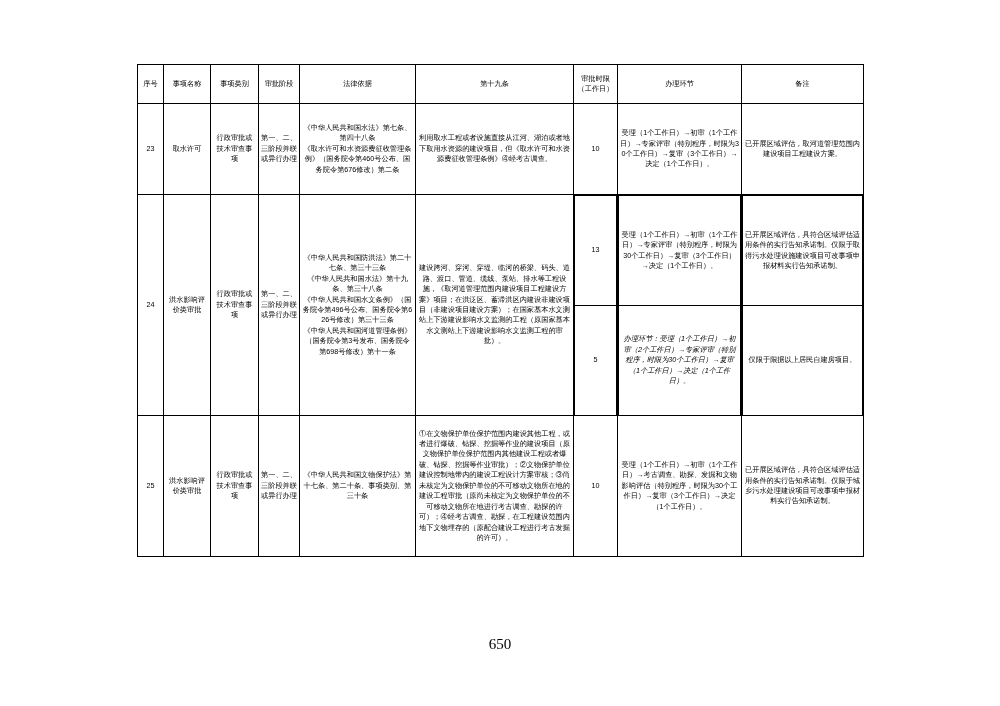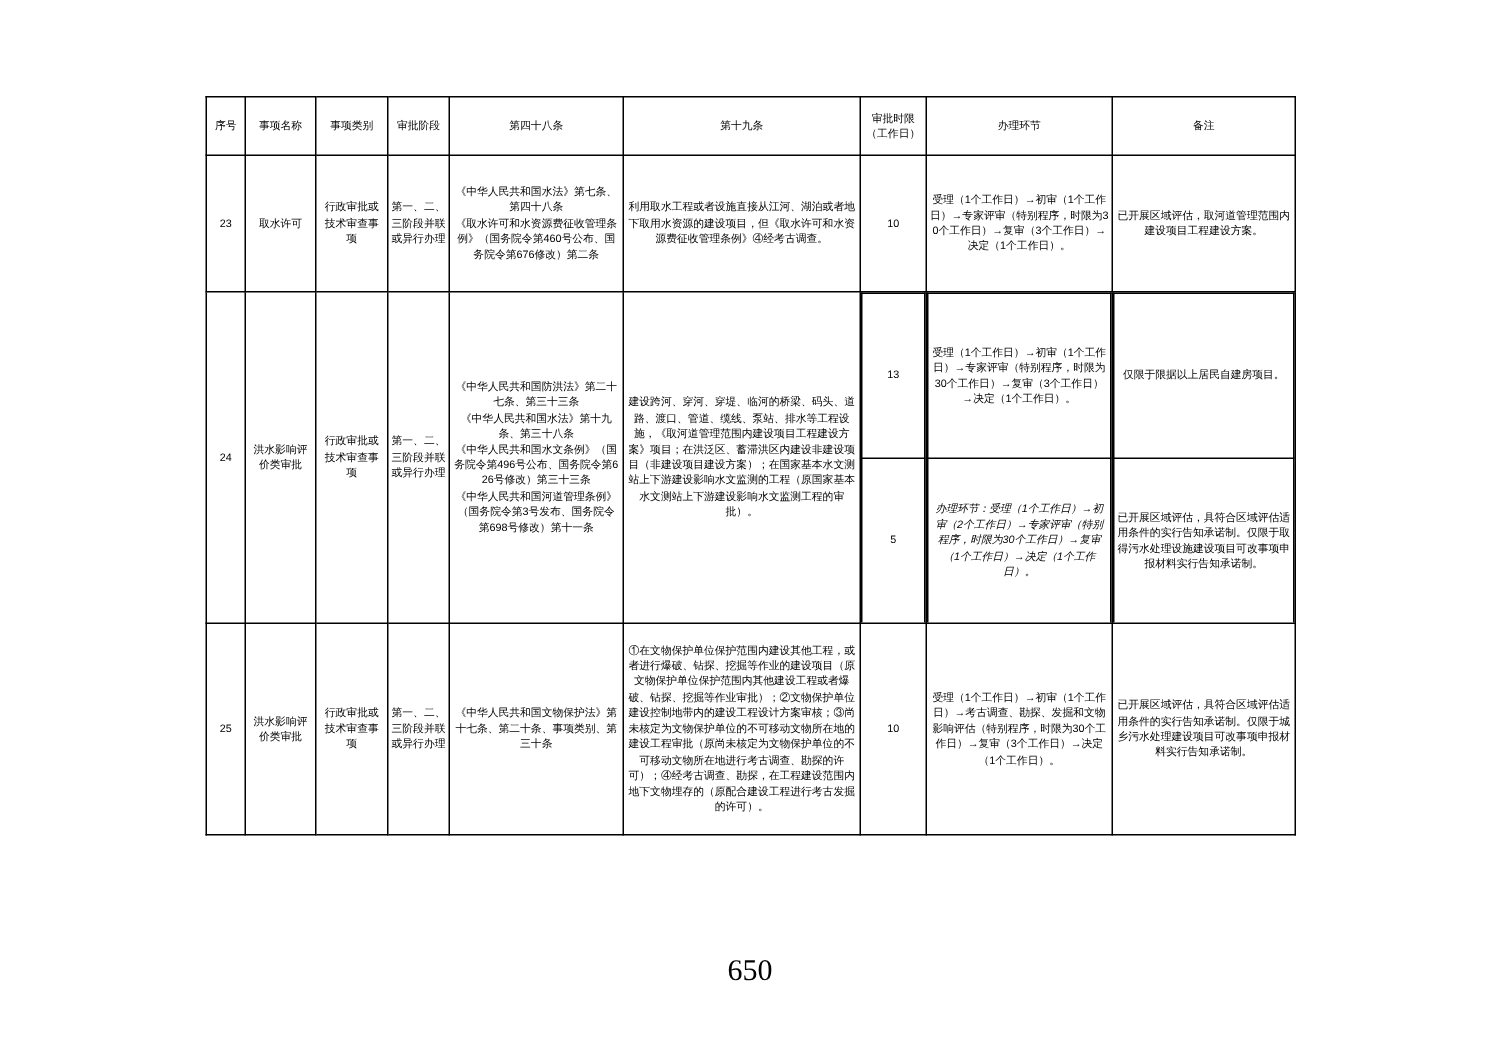--- a/index.html
+++ b/index.html
@@ -84,21 +84,21 @@
   }
   .inner-table tr:last-child td { border-bottom: 0; }
   .inner-center td { text-align: center; }
 
   .page-number {
     position: absolute;
     left: 0;
     top: 636px;
     width: 1000px;
     text-align: center;
-    font-size: 20px;
+    font-size: 15px;
     font-family: "Liberation Serif", serif;
   }
 </style>
 </head>
 <body>
 
 <div class="page">
 
   <div class="table-wrap">
     <table class="doc-table">
@@ -112,21 +112,21 @@
         <col class="col-limit">
         <col class="col-proc">
         <col class="col-note">
       </colgroup>
       <thead>
         <tr>
           <td>序号</td>
           <td>事项名称</td>
           <td>事项类别</td>
           <td>审批阶段</td>
-          <td>第四十八条</td>
+          <td>法律依据</td>
           <td>第十九条</td>
           <td class="hdr-2line">
             <div>审批时限</div>
             <div>（工作日）</div>
           </td>
           <td>办理环节</td>
           <td>备注</td>
         </tr>
       </thead>
       <tbody>
@@ -177,24 +177,24 @@
                 <td style="height:105px;font-style:italic;">办理环节：受理（1个工作日）→初审（2个工作日）→专家评审（特别程序，时限为30个工作日）→复审（1个工作日）→决定（1个工作日）。</td>
               </tr>
             </tbody>
               </table>
           </td>
 
           <td class="nested-cell">
             <table class="inner-table">
               <tbody>
                   <tr>
+                <td style="height:105px;">已开展区域评估，具符合区域评估适用条件的实行告知承诺制。仅限于取得污水处理设施建设项目可改事项申报材料实行告知承诺制。</td>
+              </tr>
+              <tr>
                 <td style="height:105px;">仅限于限据以上居民自建房项目。</td>
-              </tr>
-              <tr>
-                <td style="height:105px;">已开展区域评估，具符合区域评估适用条件的实行告知承诺制。仅限于取得污水处理设施建设项目可改事项申报材料实行告知承诺制。</td>
               </tr>
             </tbody>
               </table>
           </td>
         </tr>
 
         <tr class="row-25">
           <td class="cell-center">25</td>
           <td class="cell-center">洪水影响评价类审批</td>
           <td class="cell-center">行政审批或技术审查事项</td>

